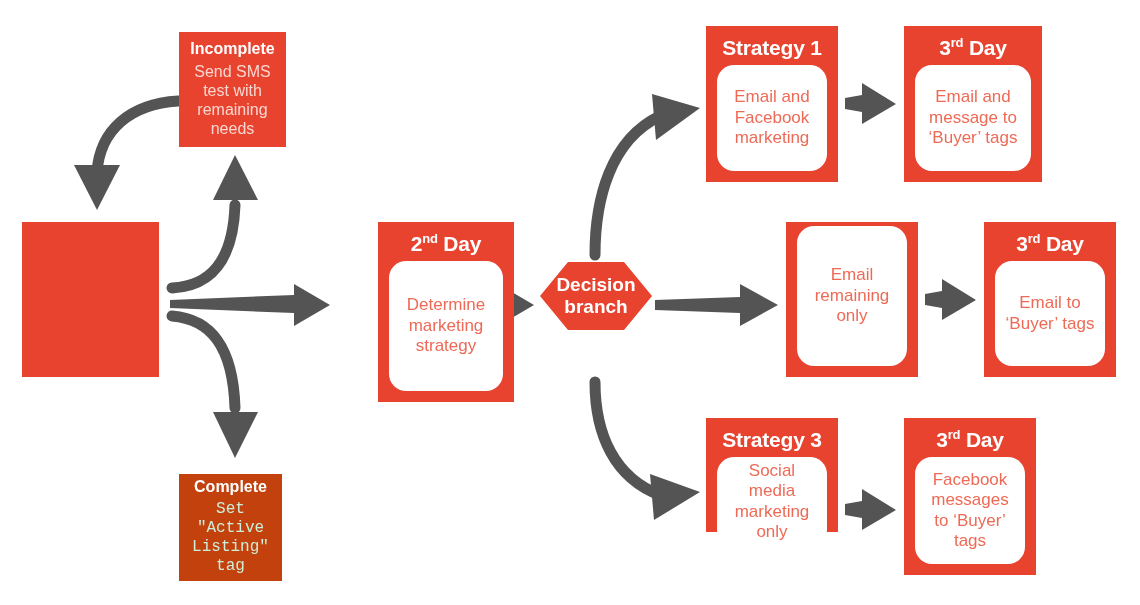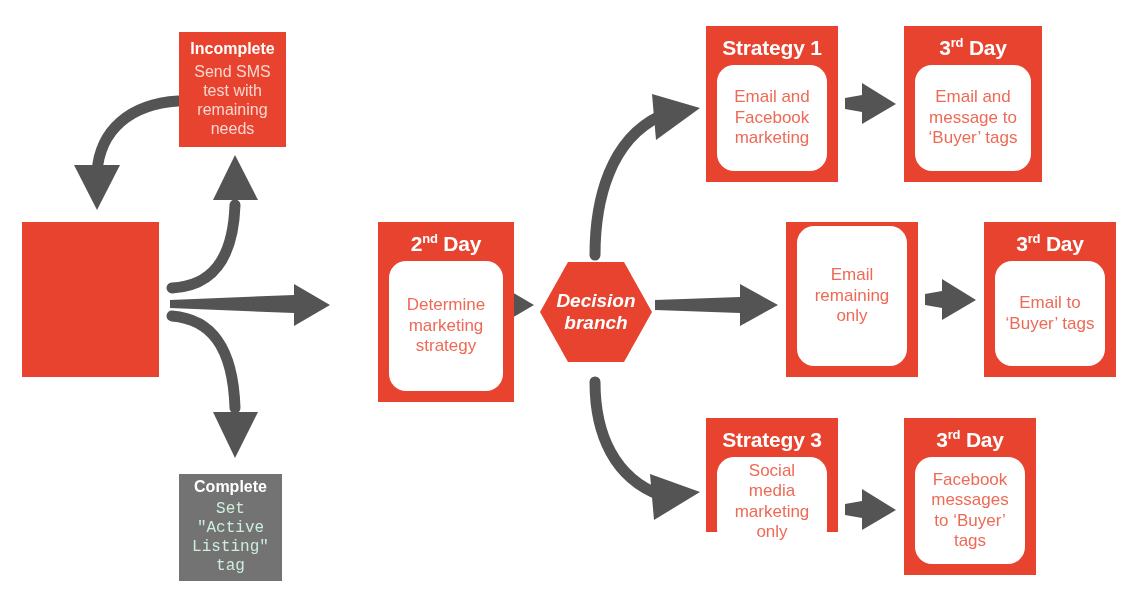--- a/index.html
+++ b/index.html
@@ -81,21 +81,21 @@
     line-height: 1.15;
     margin-bottom: 3px;
   }
   .solid .stext {
     color: #F9D7D0;
     font-size: 16px;
     line-height: 1.2;
     white-space: pre-line;
   }
   .solid.red { background: #E8432F; }
-  .solid.green { background: #737373; }
+  .solid.green { background: #c2410c; }
   .solid.green .stext { color: #CCEEDA; font-family: Liberation Mono, monospace; }
 
   
   .hex-wrap {
     position: absolute;
   }
   .hex {
     position: absolute;
     left: 0; top: 0;
     width: 100%;
@@ -193,21 +193,21 @@
   <div class="node card" style="left:22px; top:222px; width:137px; height:155px;">
   </div>
 
   <div class="node card" style="left:354px; top:222px; width:136px; height:180px;margin-left:24px;">
     <div class="hdr"><span>2</span><sup>nd</sup> <span>Day</span></div>
     <div class="body">Determine
 marketing
 strategy</div>
   </div>
 
-  <div class="hex-wrap" style="left:540px; top:262px; width:112px; height:100px;font-style:italic;">
+  <div class="hex-wrap" style="left:540px; top:262px; width:112px; height:68px;">
     <svg class="hex" viewBox="0 0 112 92" preserveAspectRatio="none">
       <polygon points="28,0 84,0 112,46 84,92 28,92 0,46" fill="#E8432F"></polygon>
     </svg>
     <div class="hex-label">Decision
 branch</div>
   </div>
 
   <div class="node card" style="left:706px; top:26px; width:132px; height:156px;">
     <div class="hdr">Strategy 1</div>
     <div class="body">Email and

